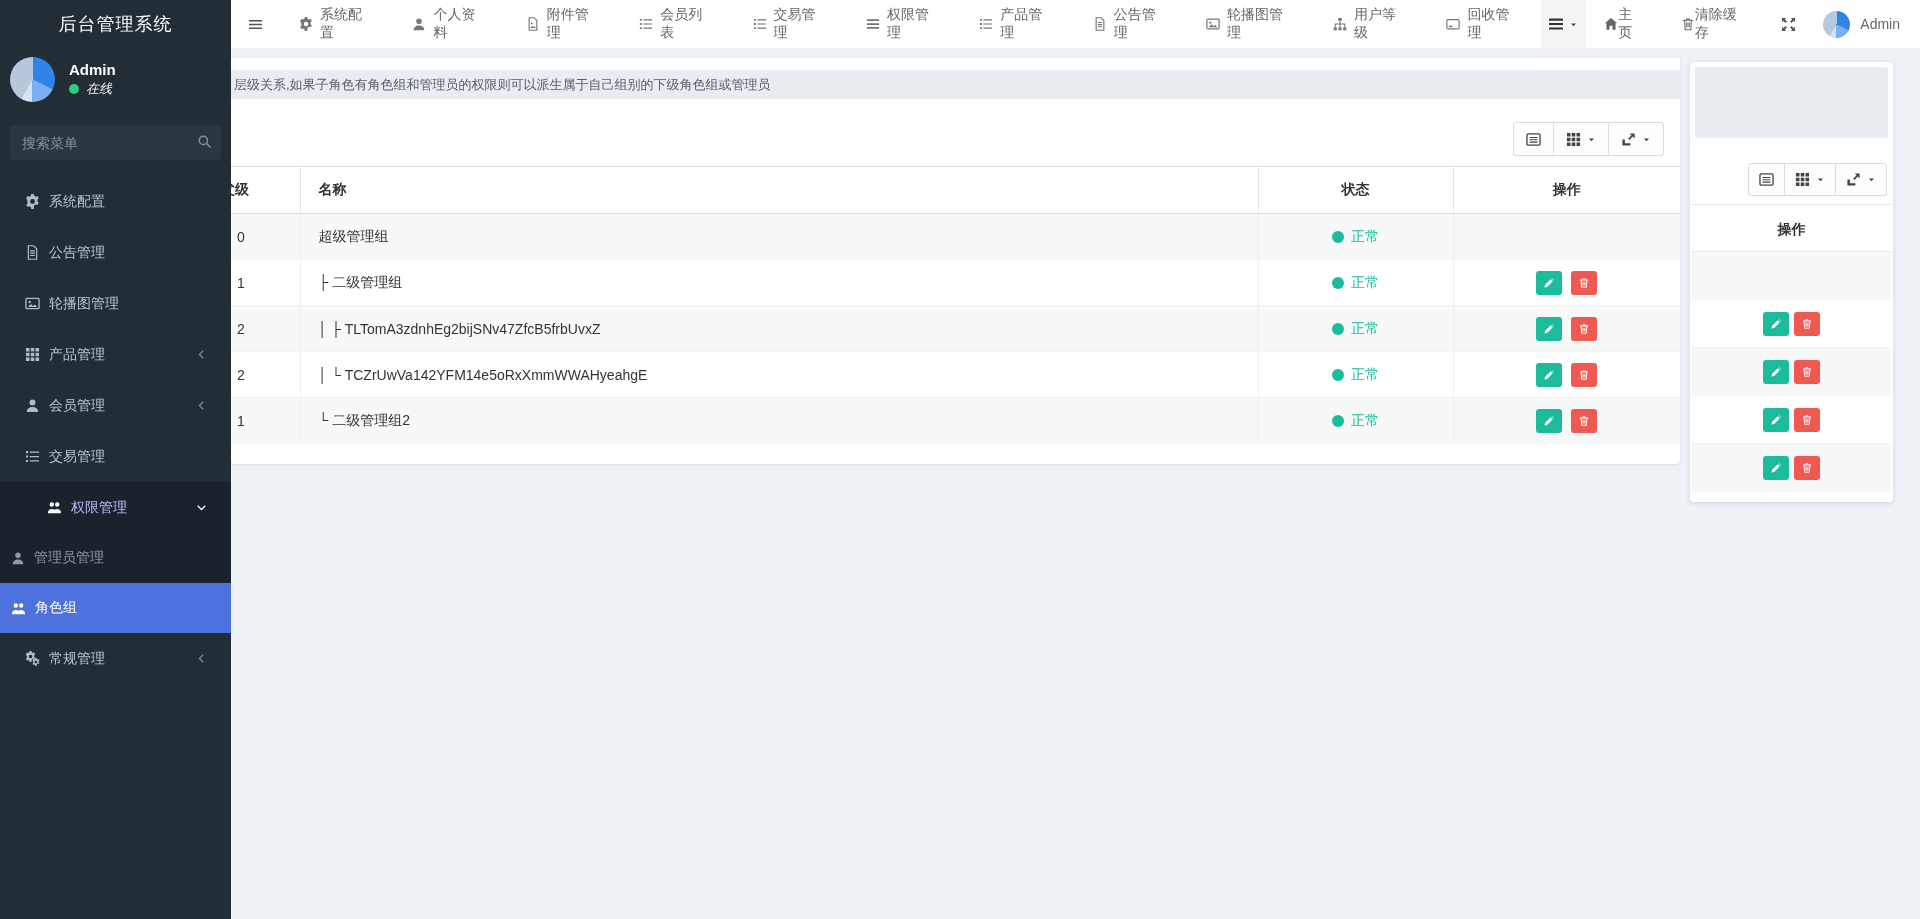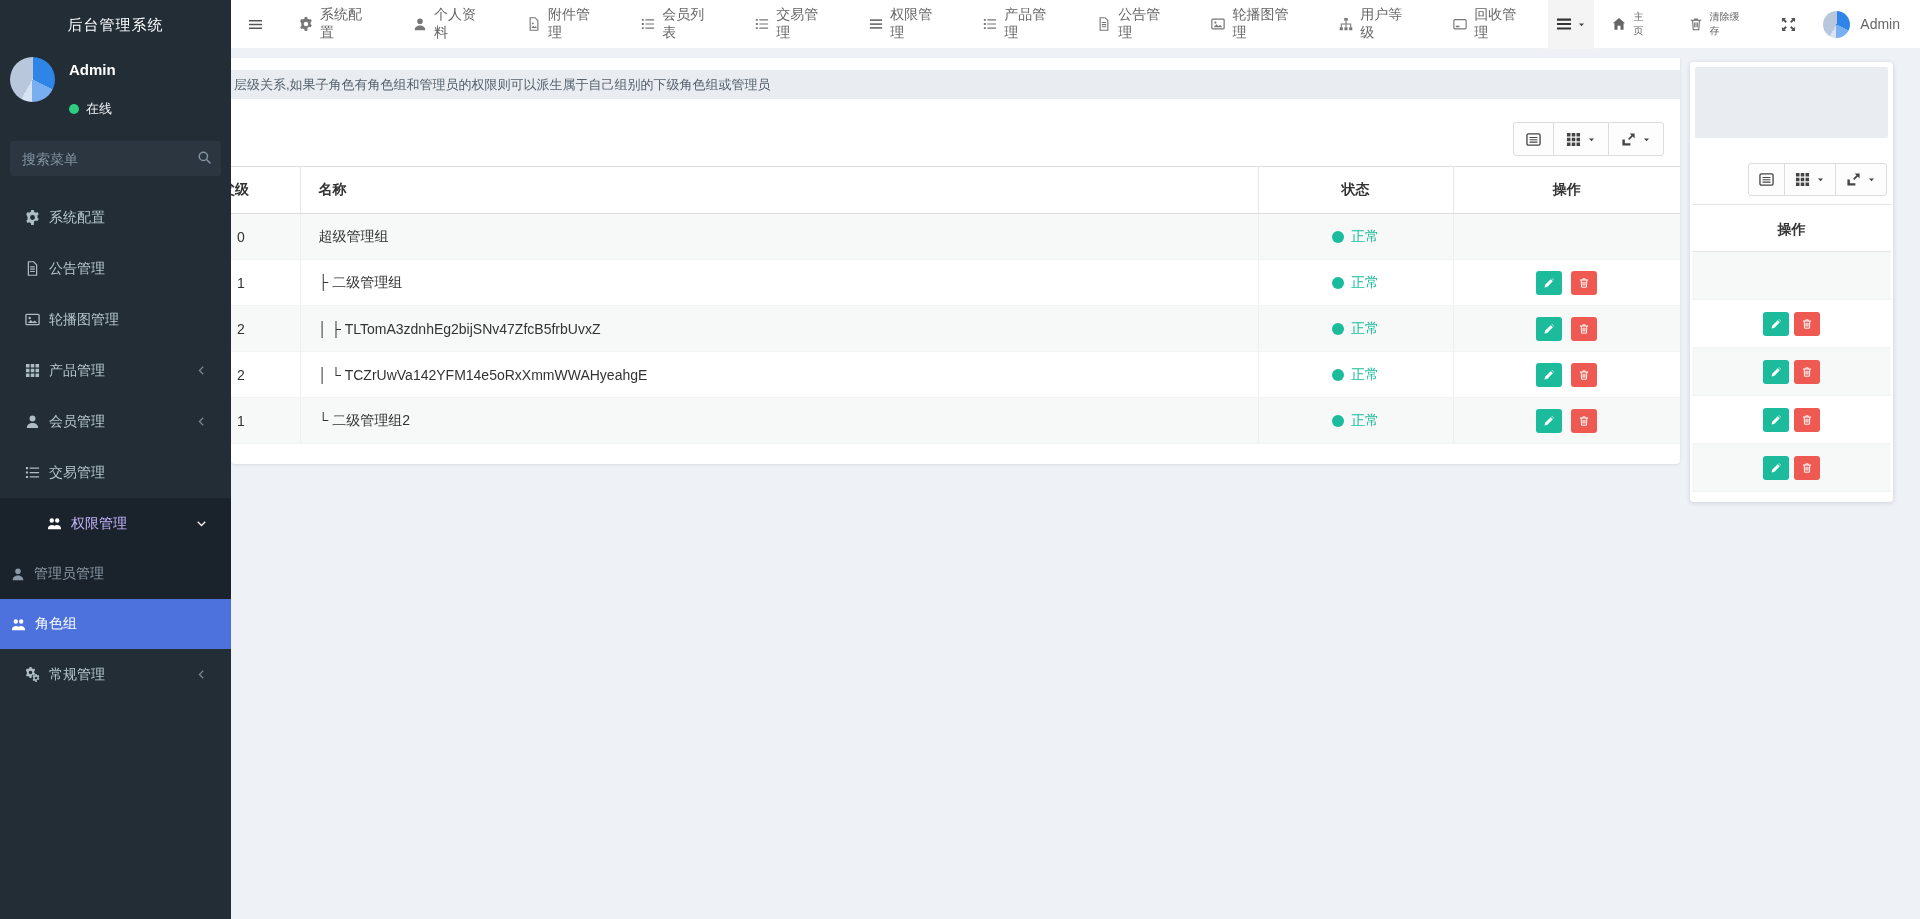--- a/index.html
+++ b/index.html
@@ -6,27 +6,27 @@
   html,body { margin:0; padding:0; }
   body {
     width:1920px; height:919px; position:relative; overflow:hidden;
     background:#eef1f6; font-family:"Liberation Sans", sans-serif;
     -webkit-font-smoothing:antialiased;
   }
   svg.ic { display:inline-block; vertical-align:middle; flex:none; }
 
   
   .sidebar { position:absolute; left:0; top:0; width:231px; height:919px; background:#222d35; color:#b8c7ce; z-index:5; }
-  .brand { height:49px; line-height:49px; text-align:center; color:#fff; font-size:15px; letter-spacing:1px; }
+  .brand { height:49px; line-height:49px; text-align:center; color:#fff; font-size:18px; letter-spacing:1px; }
   .userpanel { display:flex; padding:8px 12px 8px 10px; }
   .avatar-lg { width:45px; height:45px; border-radius:50%; flex:none;
     background: conic-gradient(from 210deg, #b9c7dc 0 42%, #2f84e8 42% 74%, #79aef0 74% 92%, #d7e3f2 92% 100%); }
   .uinfo { margin-left:14px; padding-top:4px; }
   .uname { color:#fff; font-weight:bold; font-size:15px; }
-  .ustatus { margin-top:22px; font-size:13px; color:#f2f5f7; display:flex; align-items:center; }
+  .ustatus { margin-top:2px; font-size:13px; color:#f2f5f7; display:flex; align-items:center;font-style:italic; }
   .ustatus .dot { width:10px; height:10px; border-radius:50%; background:#2ecc81; margin-right:7px; }
   .ssearch { margin:15px 10px 16px 10px; position:relative; height:35px; }
   .ssearch input { width:100%; height:35px; background:#2b3640; border:none; border-radius:3px;
     color:#cfd8dd; padding:0 32px 0 12px; font-size:14px; outline:none; }
   .ssearch input::placeholder { color:#8494a0; }
   .ssearch .mag { position:absolute; right:9px; top:9px; color:#8494a0; }
   .mitem { height:51px; display:flex; align-items:center; padding:0 15px 0 25px; font-size:14px; color:#b8c7ce; cursor:pointer; }
   .mitem .ic { margin-right:9px; color:#aebcc4; }
   .mitem .lbl { flex:1; }
   .mitem .chev { color:#7a8a96; }
@@ -40,21 +40,21 @@
 
   
   .topbar { position:absolute; left:231px; top:0; right:0; height:49px; background:#fff;
     display:flex; align-items:center; border-bottom:1px solid #f0f2f4; z-index:4; }
   .hamburger { padding:0 17px; color:#555; height:49px; display:flex; align-items:center; cursor:pointer; }
   .tnav { display:flex; height:49px; }
   .titem { display:flex; align-items:center; gap:7px; padding:0 19px; font-size:14px; color:#666; cursor:pointer; }
   .titem .ic { color:#777; }
   .tright { margin-left:auto; display:flex; align-items:center; height:49px; }
   .tdrop { width:47px; height:49px; background:#f4f4f4; display:flex; align-items:center; justify-content:center; gap:5px; color:#333; cursor:pointer; }
-  .tlink { display:flex; align-items:center; gap:7px; padding:0 18px; font-size:10px; color:#666; height:49px; cursor:pointer; }
+  .tlink { display:flex; align-items:center; padding:0 18px; font-size:14px; color:#666; height:49px; cursor:pointer; }
   .tlink .ic { color:#666; }
   .tfull { padding:0 15px; color:#555; height:49px; display:flex; align-items:center; cursor:pointer; }
   .tuser { display:flex; align-items:center; gap:10px; padding:0 20px 0 12px; height:49px; cursor:pointer; }
   .avatar-sm { width:27px; height:27px; border-radius:50%;
     background: conic-gradient(from 210deg, #b9c7dc 0 42%, #2f84e8 42% 74%, #79aef0 74% 92%, #d7e3f2 92% 100%); }
   .tuser .nm { font-size:14px; color:#666; }
 
   
   .card { position:absolute; left:231px; top:58px; width:1449px; height:406px; background:#fff;
     border-radius:0 0 4px 4px; box-shadow:0 1px 3px rgba(30,40,60,.10); }

